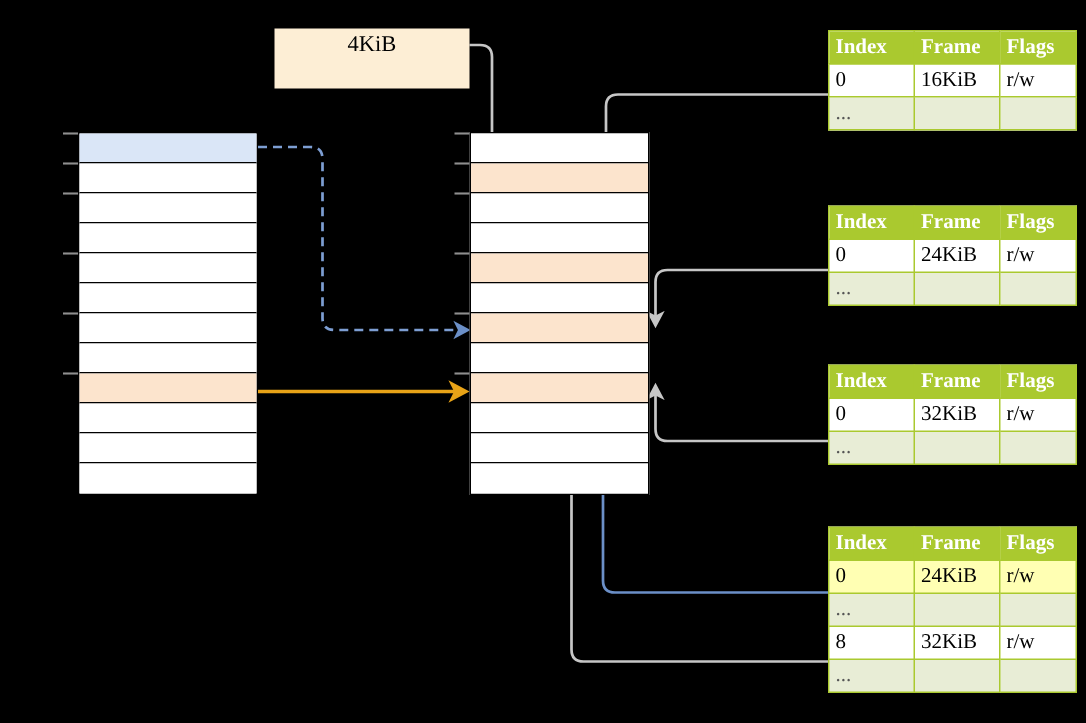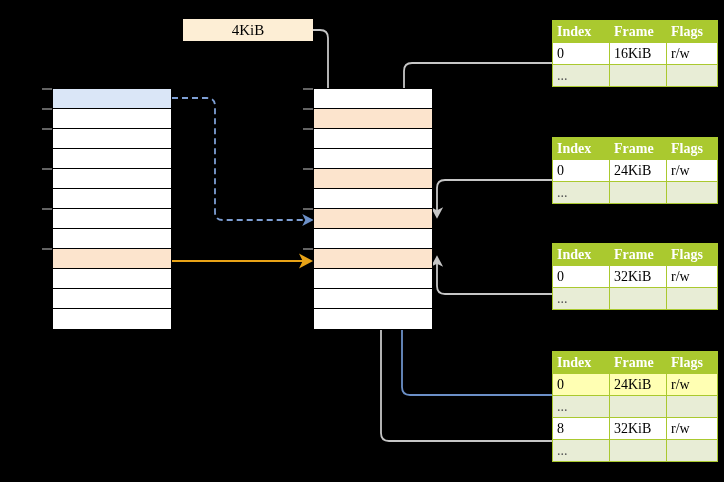--- a/index.html
+++ b/index.html
@@ -18,21 +18,21 @@
   svg.wires {
     position: absolute; left: 0; top: 0;
     width: 724px; height: 482px;
     pointer-events: none;
   }
 
   
   .kib-label {
     position: absolute;
     left: 183px; top: 19px;
-    width: 130px; height: 22px;
+    width: 130px; height: 40px;
     background: #fdeed5;
     color: #000000;
     font-size: 15px;
     line-height: 22px;
     text-align: center;
   }
 
   
   .memcol {
     position: absolute;

